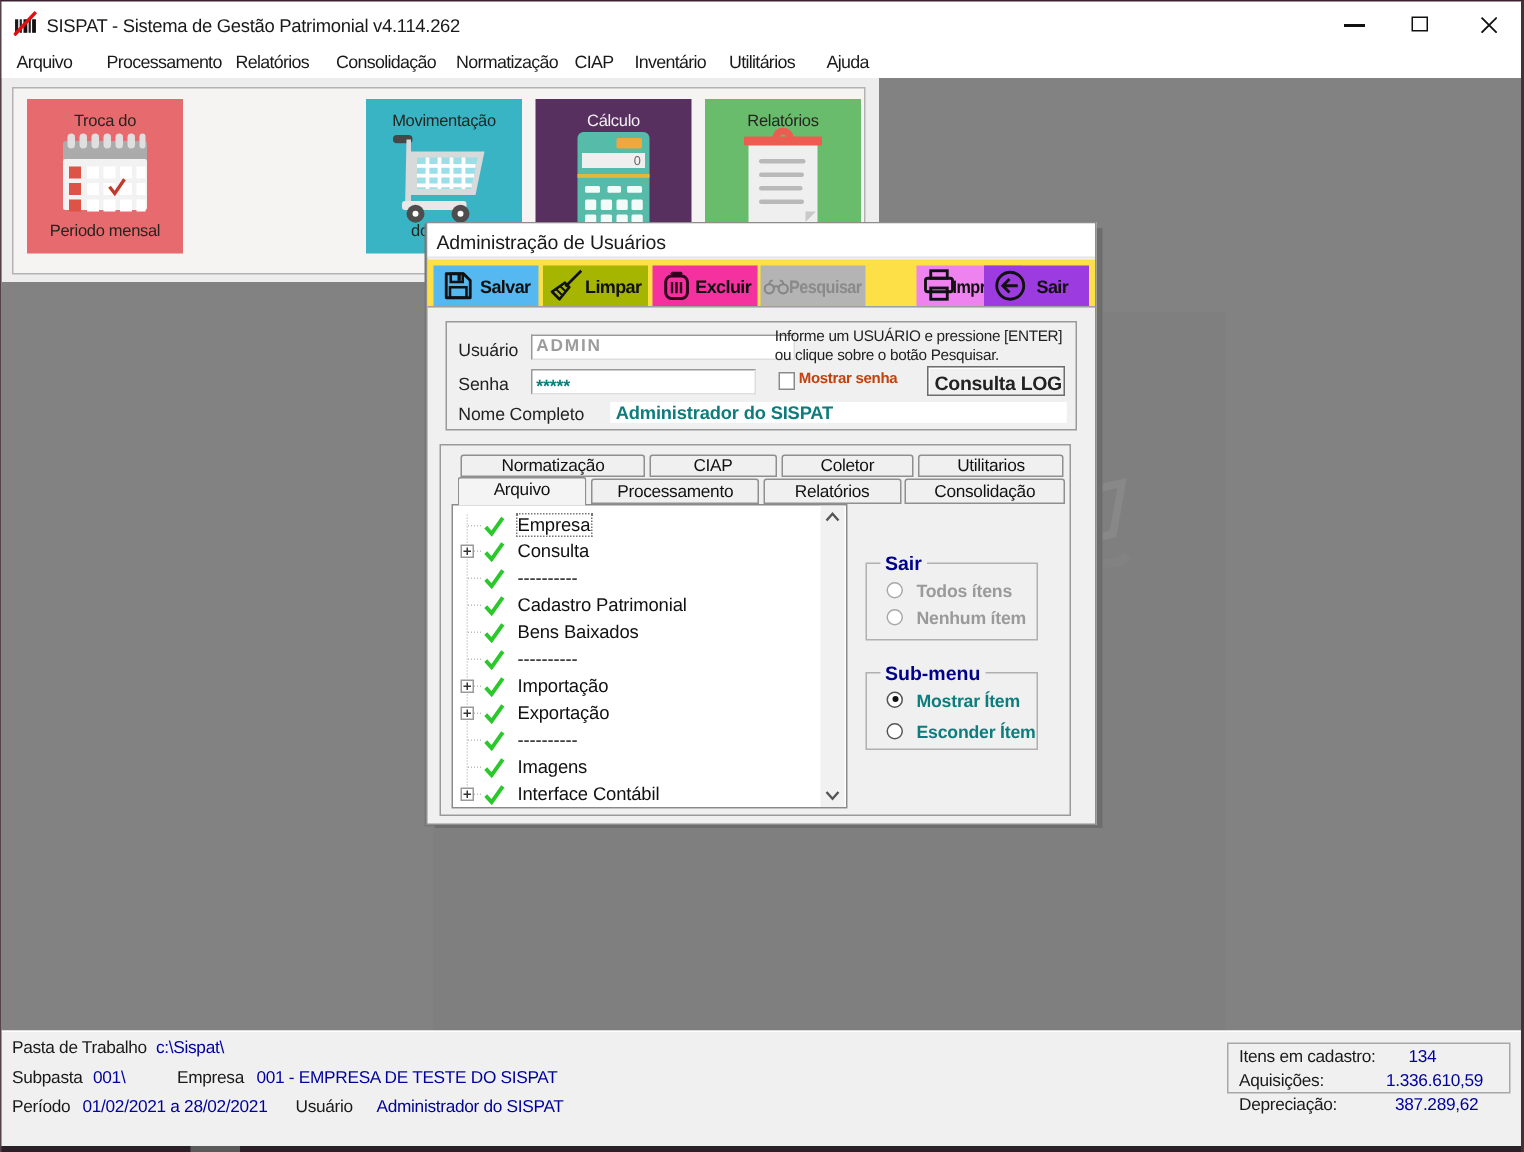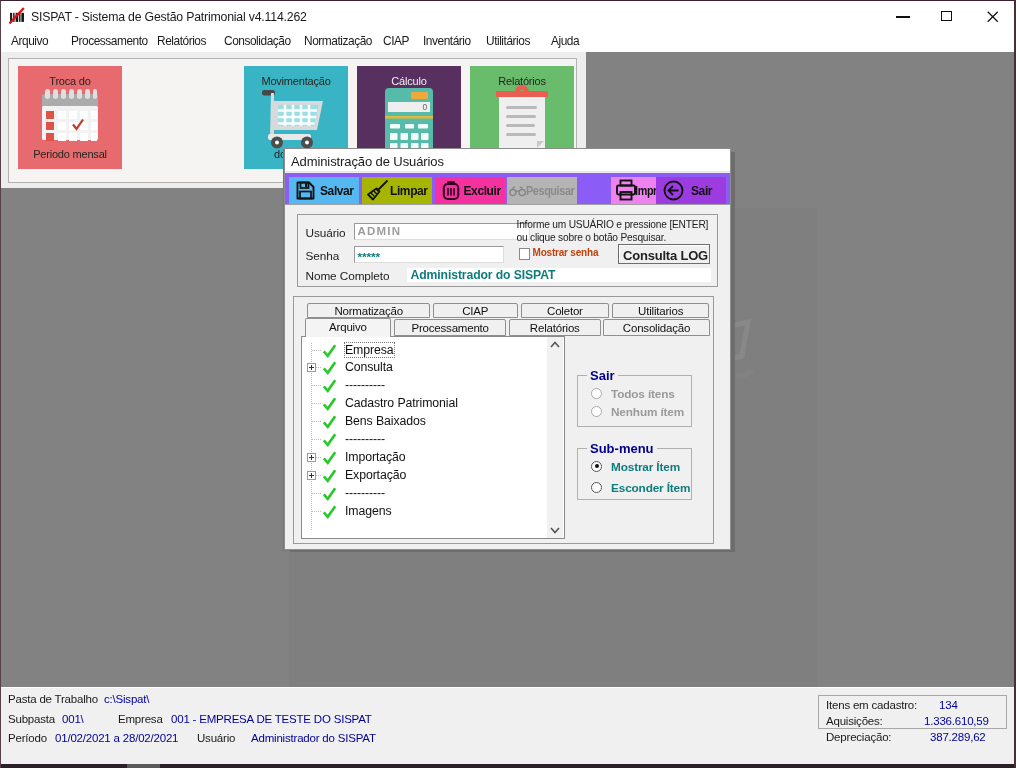--- a/index.html
+++ b/index.html
@@ -12,21 +12,21 @@
 #mdi{position:absolute;left:1px;top:52px;width:1013px;height:636px;background:#828282;}
 #mdidark{position:absolute;left:289px;top:208px;width:528px;height:480px;background:#7f7f7f;}
 #toolzone{position:absolute;left:1px;top:52px;width:585px;height:136px;background:#ededed;}
 #toolpanel{position:absolute;left:7px;top:6px;width:569px;height:125px;background:#f5f4f3;border:1px solid #b2b2b2;}
 .tile{position:absolute;top:7px;width:104px;height:103px;font-size:11px;letter-spacing:-0.2px;color:#26251f;text-align:center;}
 .tile .tt{position:absolute;top:9px;width:100%;text-align:center;}
 .tile .tb{position:absolute;top:82px;width:100%;}
 #dlg{position:absolute;left:284px;top:148px;width:447px;height:402px;background:#f0f0f0;border:1px solid #8e8e8e;box-shadow:5px 3px 0 -1px #6d6d6d,-1px 1px 0 #777;}
 #dlgtitle{position:absolute;left:0;top:0;width:445px;height:23px;background:#fff;border-bottom:1px solid #e3e3e3;}
 #dlgtitle span{position:absolute;left:6px;top:5px;font-size:13px;letter-spacing:-0.1px;color:#1a1a1a;}
-#dlgbtns{position:absolute;left:0;top:24px;width:445px;height:32px;background:#8b5cf6;border-bottom:1px solid #a0a0a0;}
+#dlgbtns{position:absolute;left:0;top:24px;width:445px;height:32px;background:#fde047;border-bottom:1px solid #a0a0a0;}
 .dbtn{position:absolute;top:4px;width:70px;height:26.5px;font-size:12px;letter-spacing:-0.4px;font-weight:bold;color:#101010;}
 .dbtn .lbl{position:absolute;top:7px;}
 #formbox{position:absolute;left:11.5px;top:65px;width:421.5px;height:72.5px;border:1px solid #9a9a9a;background:#f0f0f0;font-size:11.8px;letter-spacing:-0.1px;color:#222;}
 .field{position:absolute;background:#fff;border:1px solid #999;border-bottom-color:#ddd;border-right-color:#ddd;}
 #bigbox{position:absolute;left:8px;top:147px;width:421px;height:248px;border:1px solid #9a9a9a;background:#f0f0f0;}
 .tab{position:absolute;border:1px solid #8f8f8f;background:#f0f0f0;font-size:11.5px;letter-spacing:-0.2px;color:#111;text-align:center;border-radius:2px 2px 0 0;}
 #tree{position:absolute;left:16px;top:187px;width:264px;height:203px;background:#fff;border:1px solid #8a8a8a;overflow:hidden;}
 .trow{position:absolute;left:0;width:245px;height:18px;font-size:12.3px;letter-spacing:-0.1px;color:#111;}
 .trow .txt{position:absolute;left:43px;top:1px;}
 .plus{position:absolute;left:5px;top:4px;width:9px;height:9px;border:1px solid #9a9a9a;background:#fff;}
@@ -342,20 +342,28 @@
         </svg>
         <span class="txt">----------</span>
       </div>
 <div class="trow" style="top:165.60000000000002px;">
         <div class="doth" style="left:10px;top:8px;width:10px;"></div>
         <svg class="abs" style="left:19px;top:2px;" width="17" height="14" viewBox="0 0 18 16">
           <path d="M2.5 8.5 L7 13.5 L15.5 1.5" fill="none" stroke="#2ac82a" stroke-width="3"></path>
         </svg>
         <span class="txt">Imagens</span>
       </div>
+<div class="trow" style="top:183.50000000000003px;">
+        <div class="doth" style="left:10px;top:8px;width:10px;"></div>
+        <div class="plus"></div>
+        <svg class="abs" style="left:19px;top:2px;" width="17" height="14" viewBox="0 0 18 16">
+          <path d="M2.5 8.5 L7 13.5 L15.5 1.5" fill="none" stroke="#2ac82a" stroke-width="3"></path>
+        </svg>
+        <span class="txt">Interface Contábil</span>
+      </div>
 <div class="abs" style="left:245px;top:0;width:16px;height:201px;background:#f1f1f1;">
 <svg class="abs" style="left:3px;top:4px;" width="10" height="8" viewBox="0 0 10 8">
           <path d="M1 6 L5 1.5 L9 6" fill="none" stroke="#555" stroke-width="1.6"></path>
         </svg>
 <svg class="abs" style="left:3px;bottom:4px;" width="10" height="8" viewBox="0 0 10 8">
           <path d="M1 2 L5 6.5 L9 2" fill="none" stroke="#555" stroke-width="1.6"></path>
         </svg>
 </div>
 </div>
 <div class="grp" style="top:226px;height:52px;">

